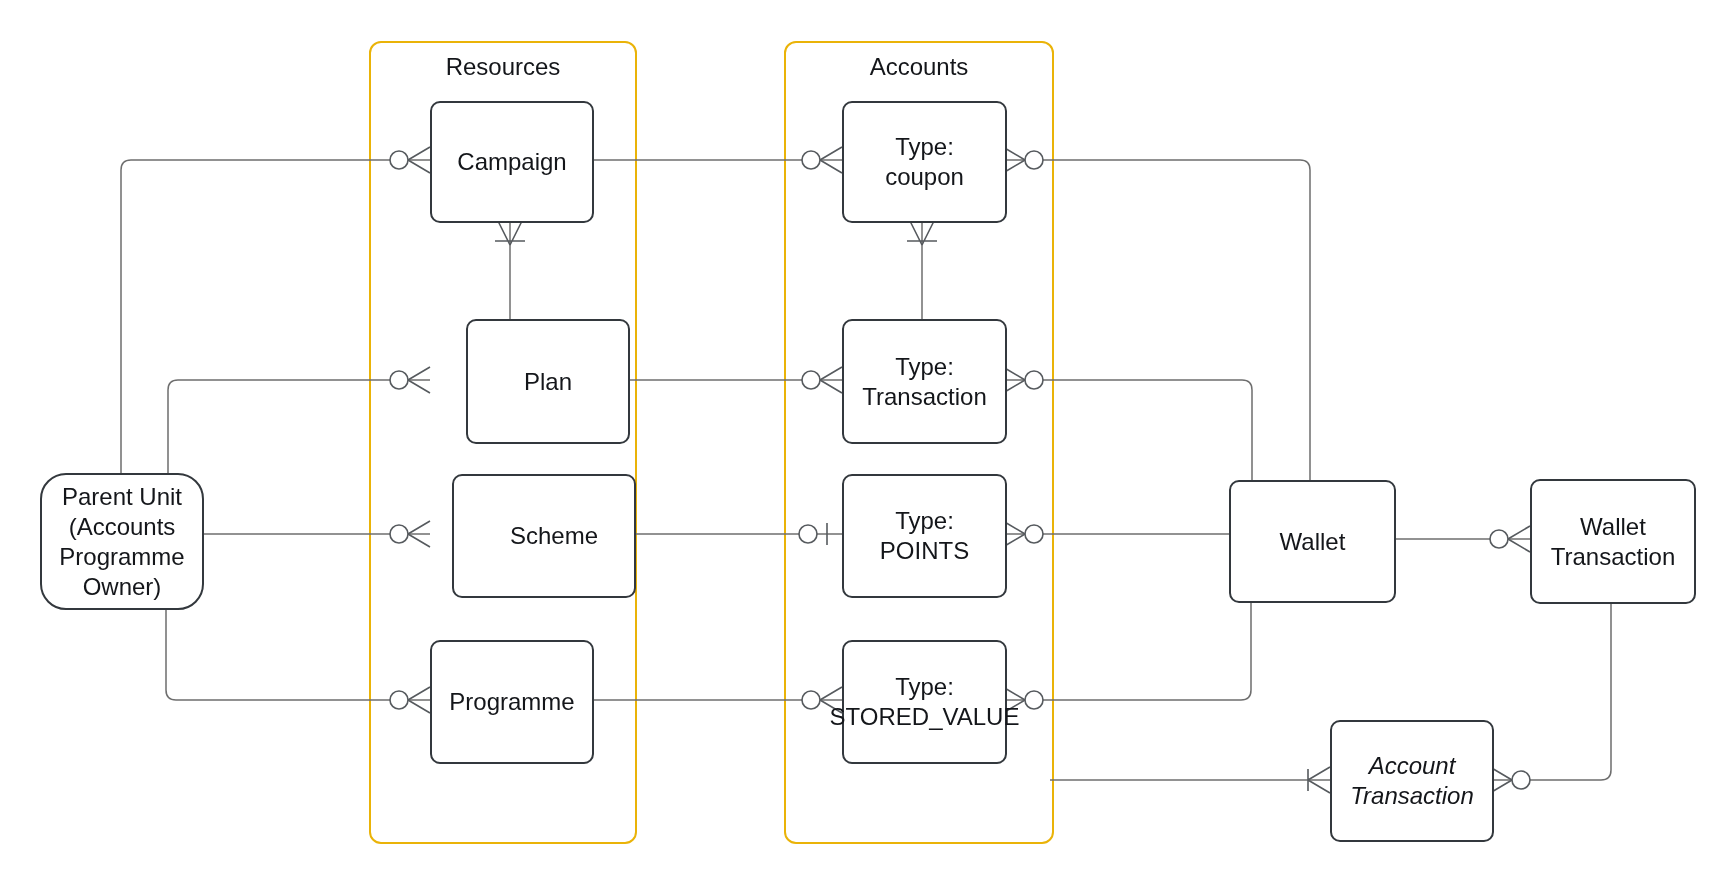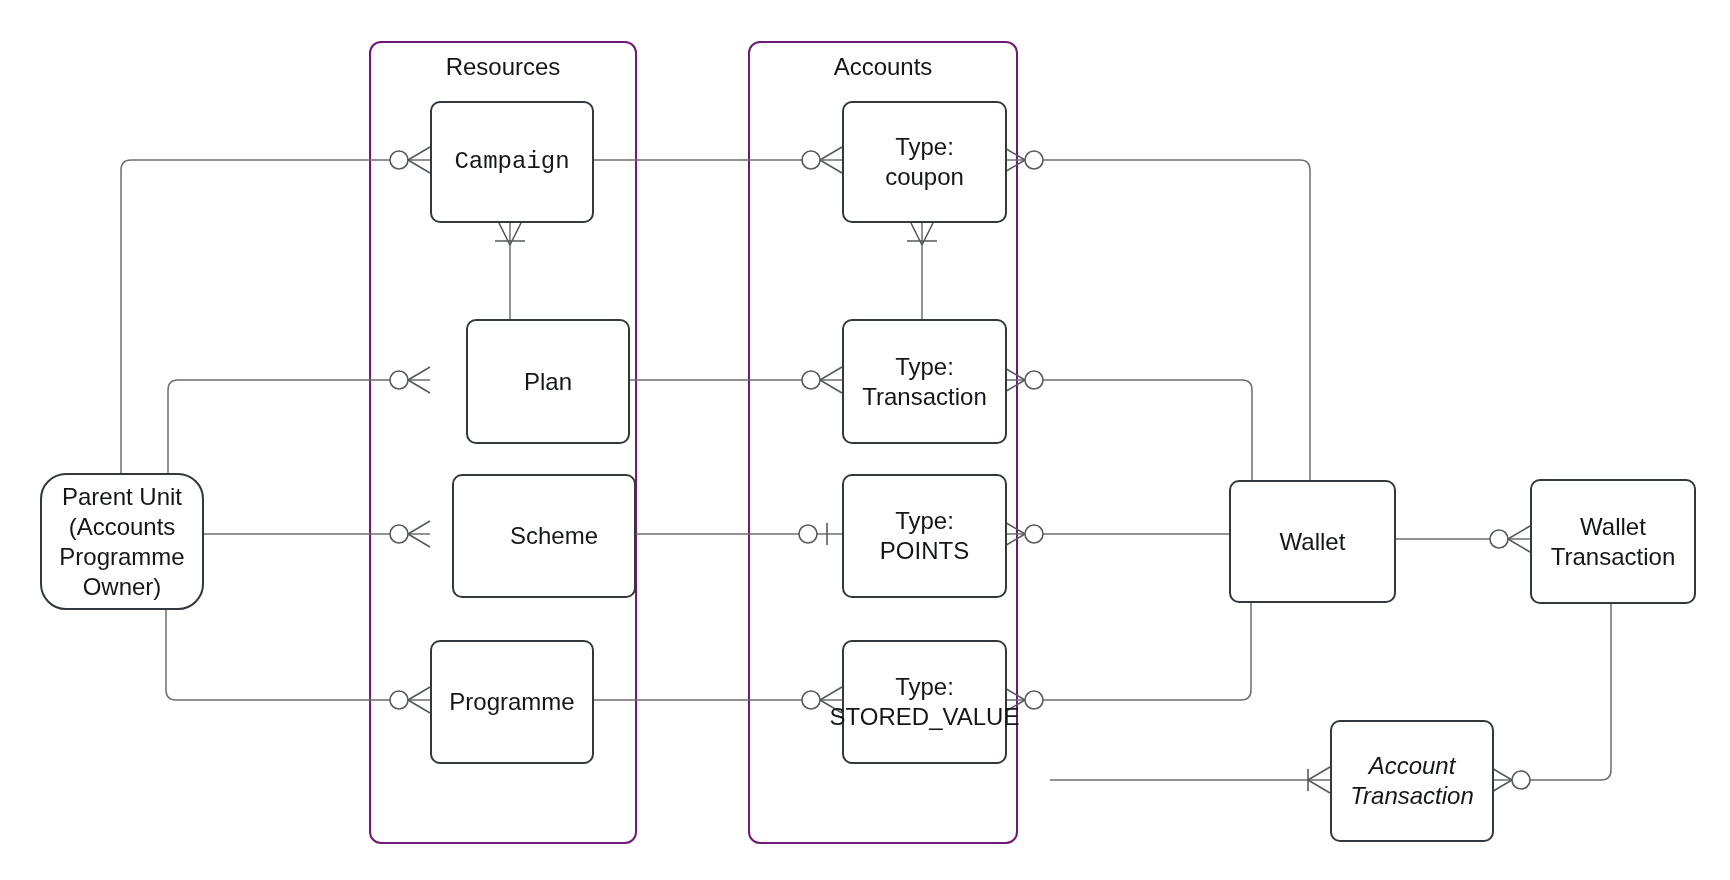--- a/index.html
+++ b/index.html
@@ -5,37 +5,37 @@
   html,body{margin:0;padding:0;background:#ffffff;}
   .canvas{
     position:relative;width:1730px;height:880px;background:#ffffff;overflow:hidden;
     font-family:"Liberation Sans",sans-serif;color:#14161a;
   }
   .wires{position:absolute;left:0;top:0;width:1730px;height:880px;pointer-events:none;}
   .wires path, .wires line{fill:none;stroke:#6e6e6e;stroke-width:1.5;}
   .wires .sym{fill:none;stroke:#565a5e;stroke-width:1.6;}
   .wires .symc{fill:#ffffff;stroke:#565a5e;stroke-width:1.6;}
   .container{
-    position:absolute;border:2px solid #701a75;border-radius:12px;background:transparent;
+    position:absolute;border:2px solid #eab308;border-radius:12px;background:transparent;
   }
   .container-title{
     position:absolute;top:10px;left:0;right:0;text-align:center;
     font-size:24px;line-height:28px;color:#14161a;
   }
   .entity{
     position:absolute;border:2.5px solid #33383d;border-radius:10px;background:#ffffff;
     display:flex;flex-direction:column;align-items:center;justify-content:center;
     font-size:24px;line-height:30px;text-align:center;
   }
   .entity .lbl{display:block;white-space:nowrap;}
   
   .c-resources{left:369px;top:41px;width:264px;height:799px;}
-  .c-accounts{left:748px;top:41px;width:266px;height:799px;}
+  .c-accounts{left:784px;top:41px;width:266px;height:799px;}
   .e-parent{left:40px;top:473px;width:160px;height:133px;border-radius:26px;}
-  .e-campaign{left:430px;top:101px;width:160px;height:118px;font-family:Liberation Mono, monospace;}
+  .e-campaign{left:430px;top:101px;width:160px;height:118px;}
   .e-plan{left:430px;top:319px;width:160px;height:121px;margin-left:36px;}
   .e-scheme{left:452px;top:474px;width:160px;height:120px;padding-left:20px;}
   .e-programme{left:430px;top:640px;width:160px;height:120px;}
   .e-coupon{left:842px;top:101px;width:161px;height:118px;}
   .e-subscription{left:842px;top:319px;width:161px;height:121px;}
   .e-points{left:842px;top:474px;width:161px;height:120px;}
   .e-stored{left:842px;top:640px;width:161px;height:120px;}
   .e-wallet{left:1229px;top:480px;width:163px;height:119px;}
   .e-wtrans{left:1530px;top:479px;width:162px;height:121px;}
   .e-atrans{left:1330px;top:720px;width:160px;height:118px;font-style:italic;}

